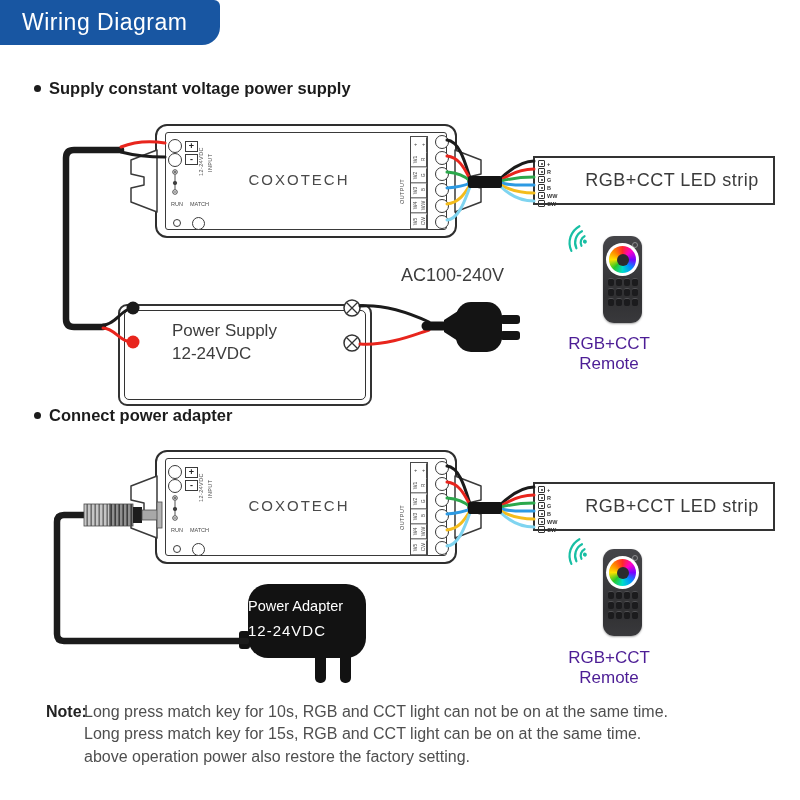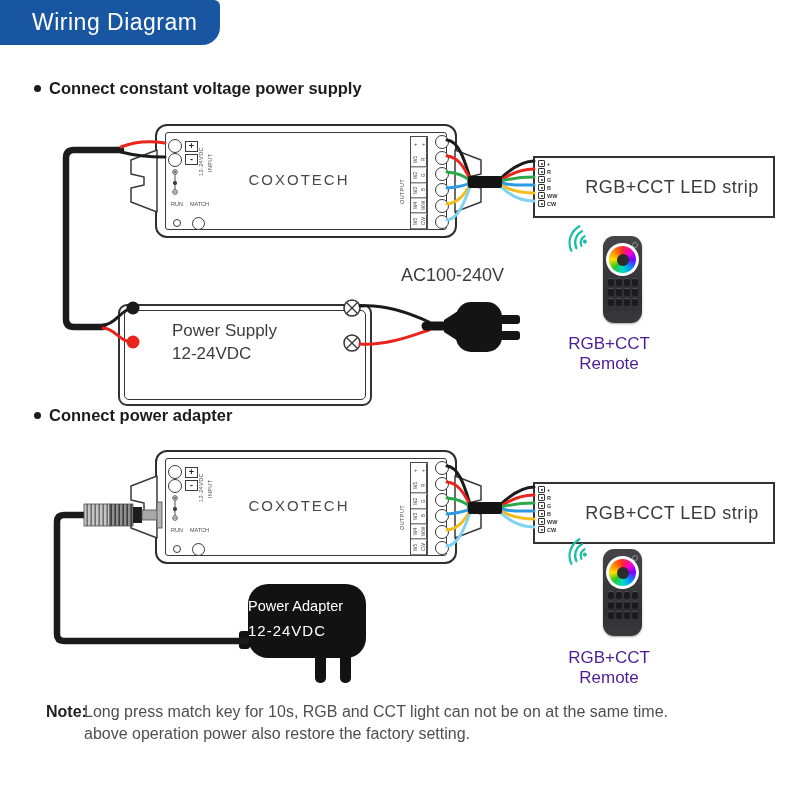--- a/index.html
+++ b/index.html
@@ -1,21 +1,21 @@
 <!DOCTYPE html>
 <html><head>
 <meta charset="utf-8">
 <style>
   html,body{margin:0;padding:0;background:#fff;}
   .canvas{position:relative;width:800px;height:800px;background:#fff;overflow:hidden;
           font-family:"Liberation Sans",sans-serif;}
 
   
   .banner{position:absolute;left:0;top:0;width:220px;height:45px;border-radius:0 6px 18px 0;
-          color:#fff;font-size:23px;line-height:45px;padding-left:32px;box-sizing:border-box;
+          color:#fff;font-size:23px;line-height:45px;padding-left:22px;box-sizing:border-box;
           letter-spacing:.5px;font-weight:500;}
 
   
   .heading{position:absolute;font-size:16.5px;font-weight:700;color:#1c1c1c;}
   .heading .bullet{display:inline-block;width:7px;height:7px;border-radius:50%;background:#1c1c1c;
                    margin-right:8px;vertical-align:2px;}
 
   
   .controller{position:absolute;width:302px;height:114px;border:2.5px solid #2e2e2e;border-radius:12px;
               background:#fff;box-sizing:border-box;}
@@ -47,21 +47,21 @@
   .outtable span:nth-child(-n+2){border-top:none;}
   .outtable span:nth-child(odd){border-left:none;}
   .o1{left:278px;top:9px;width:14px;height:14px;}
   .o2{left:278px;top:25px;width:14px;height:14px;}
   .o3{left:278px;top:41px;width:14px;height:14px;}
   .o4{left:278px;top:57px;width:14px;height:14px;}
   .o5{left:278px;top:73px;width:14px;height:14px;}
   .o6{left:278px;top:89px;width:14px;height:14px;}
 
   
-  .strip{position:absolute;left:533px;width:242px;height:62px;border:2px solid #333;background:#fff;
+  .strip{position:absolute;left:533px;width:242px;height:49px;border:2px solid #333;background:#fff;
          box-sizing:border-box;}
   .strip .label{position:absolute;left:36px;right:0;top:0;bottom:0;display:flex;align-items:center;
                 justify-content:center;font-size:18px;color:#3b3b3b;letter-spacing:.5px;}
   .pinrow{position:absolute;left:3px;height:8px;display:flex;align-items:center;}
   .pinrow .pad{width:7px;height:7px;border:1.1px solid #333;border-radius:1px;box-sizing:border-box;
                display:flex;align-items:center;justify-content:center;}
   .pinrow .pad::after{content:"";width:2px;height:2px;border-radius:50%;background:#333;}
   .pinrow .pin{font-size:5.5px;color:#333;margin-left:2px;font-weight:700;}
   .pinrow:nth-of-type(1){top:1.5px;} .pinrow:nth-of-type(2){top:9.5px;}
   .pinrow:nth-of-type(3){top:17.5px;}.pinrow:nth-of-type(4){top:25.5px;}
@@ -111,21 +111,21 @@
   
   .overlay{position:absolute;left:0;top:0;width:800px;height:800px;pointer-events:none;z-index:5;}
 </style>
 </head>
 <body>
 
 <div class="canvas">
 
   <div class="banner" style="background:#1856a2;">Wiring Diagram</div>
 
-  <div class="heading" style="left:34px;top:79px;"><span class="bullet"></span><span>Connect constant voltage power supply</span></div>
+  <div class="heading" style="left:34px;top:79px;"><span class="bullet"></span><span>Supply constant voltage power supply</span></div>
 
   <div class="heading" style="left:34px;top:406px;"><span class="bullet"></span><span>Connect power adapter</span></div>
 
   <div class="controller" style="left:155px;top:124px;">
     <div class="inner"></div>
     <i class="term t1"></i>
     <i class="term t2"></i>
     <b class="pm pm-plus">+</b>
     <b class="pm pm-minus">-</b>
     <span class="vtext volt">12-24VDC</span>
@@ -331,20 +331,21 @@
     <i class="nub"></i>
     <div class="l1">Power Adapter</div>
     <div class="l2">12-24VDC</div>
     <i class="prong p1"></i>
     <i class="prong p2"></i>
   </div>
 
   <div class="note">
     <span class="note-label">Note:</span>
     <div>Long press match key for 10s, RGB and CCT light can not be on at the same time.</div>
+    <div>Long press match key for 15s, RGB and CCT light can be on at the same time.</div>
     <div>above operation power also restore the factory setting.</div>
   </div>
 
   <svg class="overlay" viewBox="0 0 800 800">
     <defs>
       <pattern id="ribL" width="4" height="24" patternUnits="userSpaceOnUse">
         <rect width="4" height="24" fill="#c6c6c6"></rect>
           <rect x="2.4" width="1.6" height="24" fill="#6f6f6f"></rect>
       </pattern>
       <pattern id="ribD" width="4" height="24" patternUnits="userSpaceOnUse">

